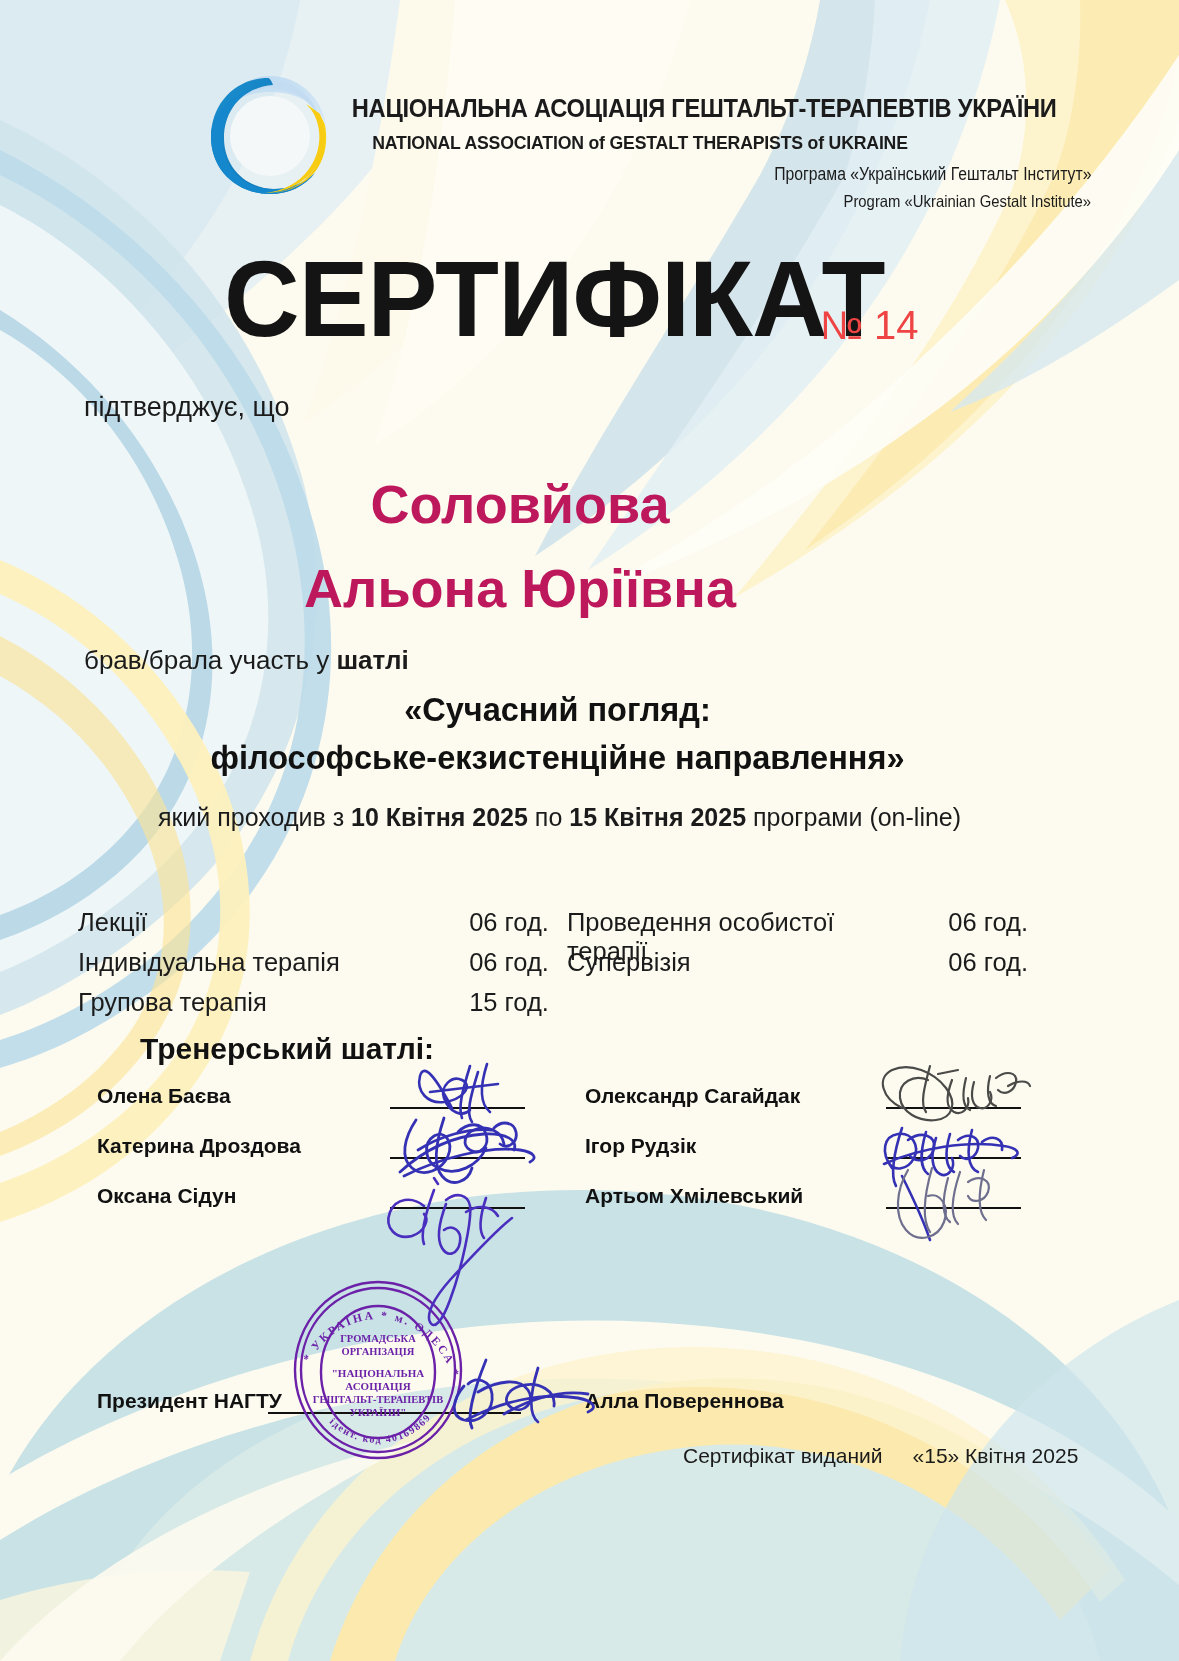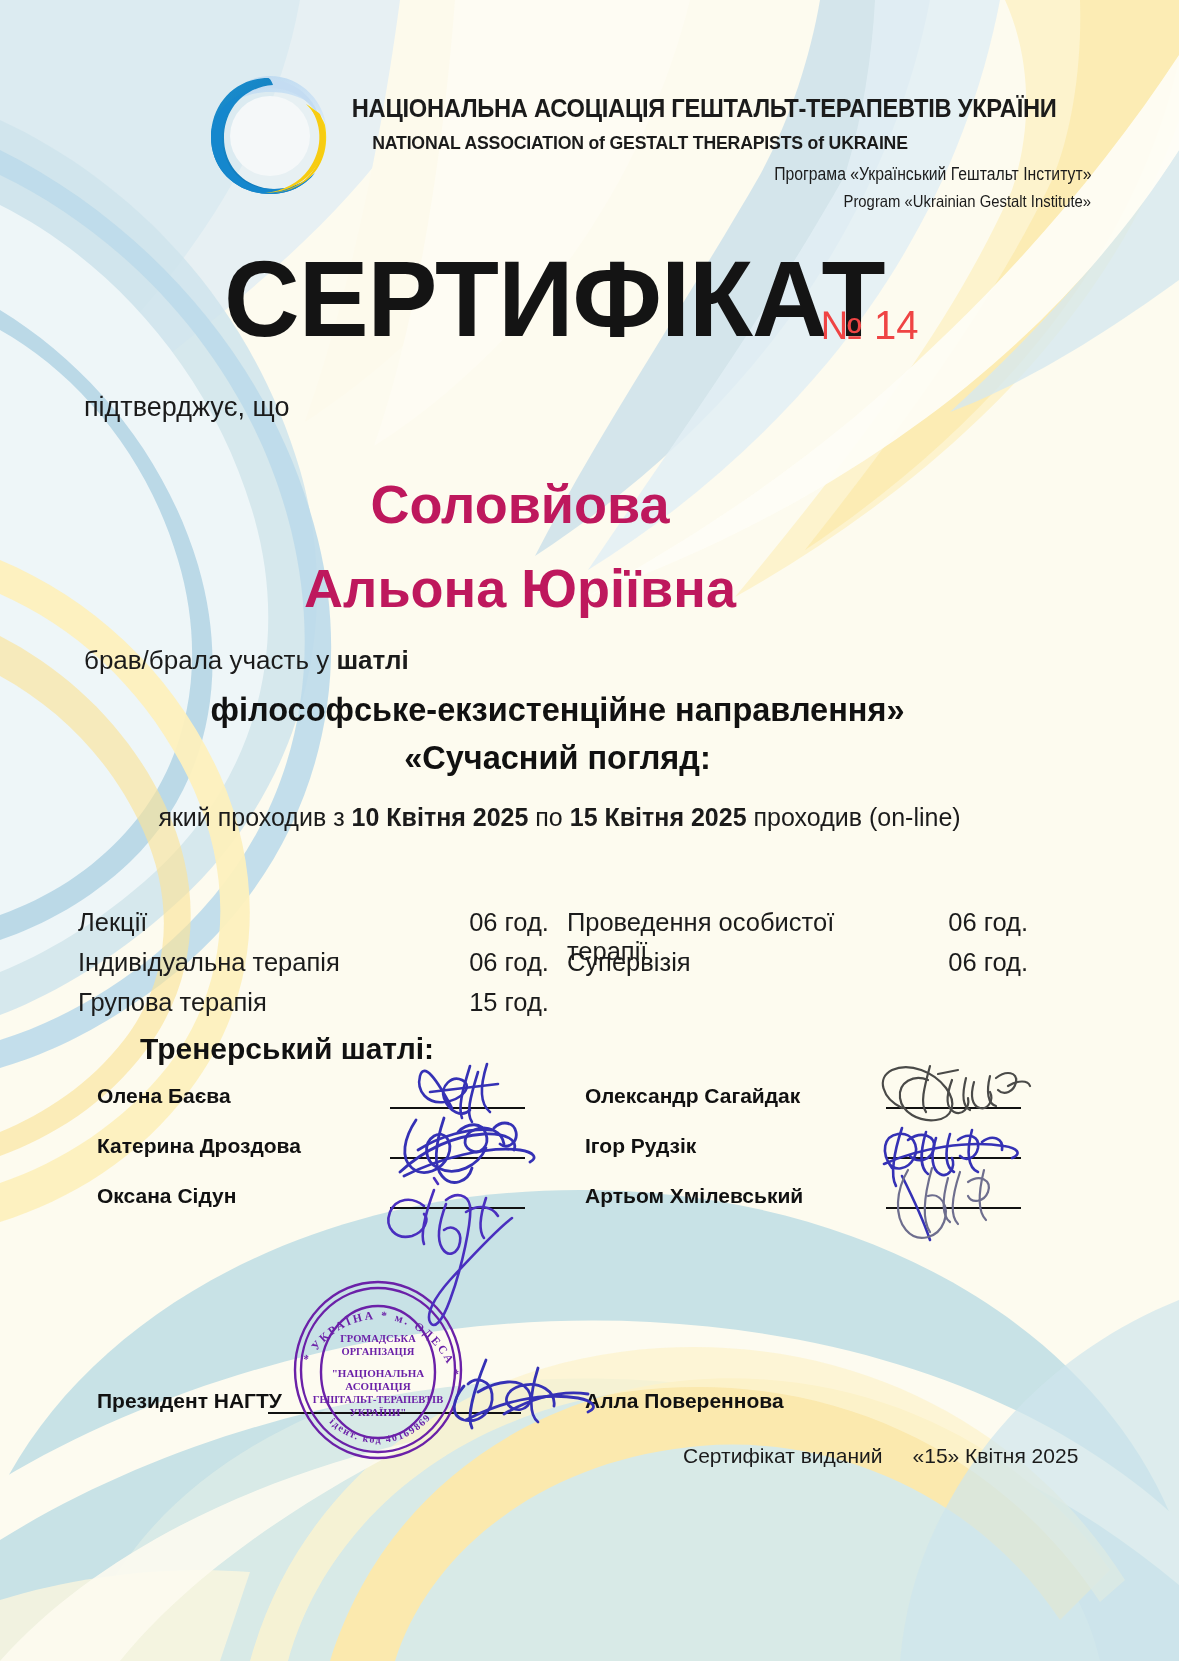--- a/index.html
+++ b/index.html
@@ -231,26 +231,26 @@
     <div class="recipient">
       <div>Соловйова</div>
       <div>Альона Юріївна</div>
     </div>
 
     <div class="part-line">
       <span>брав/брала участь у </span><b>шатлі</b>
     </div>
 
     <div class="prog-title">
+      <div>«Сучасний погляд:</div>
       <div>філософське-екзистенційне направлення»</div>
-      <div>«Сучасний погляд:</div>
     </div>
 
     <div class="dates">
-      <span>який проходив з </span><b>10 Квітня 2025</b><span> по </span><b>15 Квітня 2025</b><span> проходив (on-line)</span>
+      <span>який проходив з </span><b>10 Квітня 2025</b><span> по </span><b>15 Квітня 2025</b><span> програми (on-line)</span>
     </div>
 
 
     <div class="totals">
       <div class="row">
         <div class="c-label">Лекції</div>
         <div class="c-val">06 год.</div>
         <div class="c-label2">Проведення особистої терапії</div>
         <div class="c-val2">06 год.</div>
       </div>

